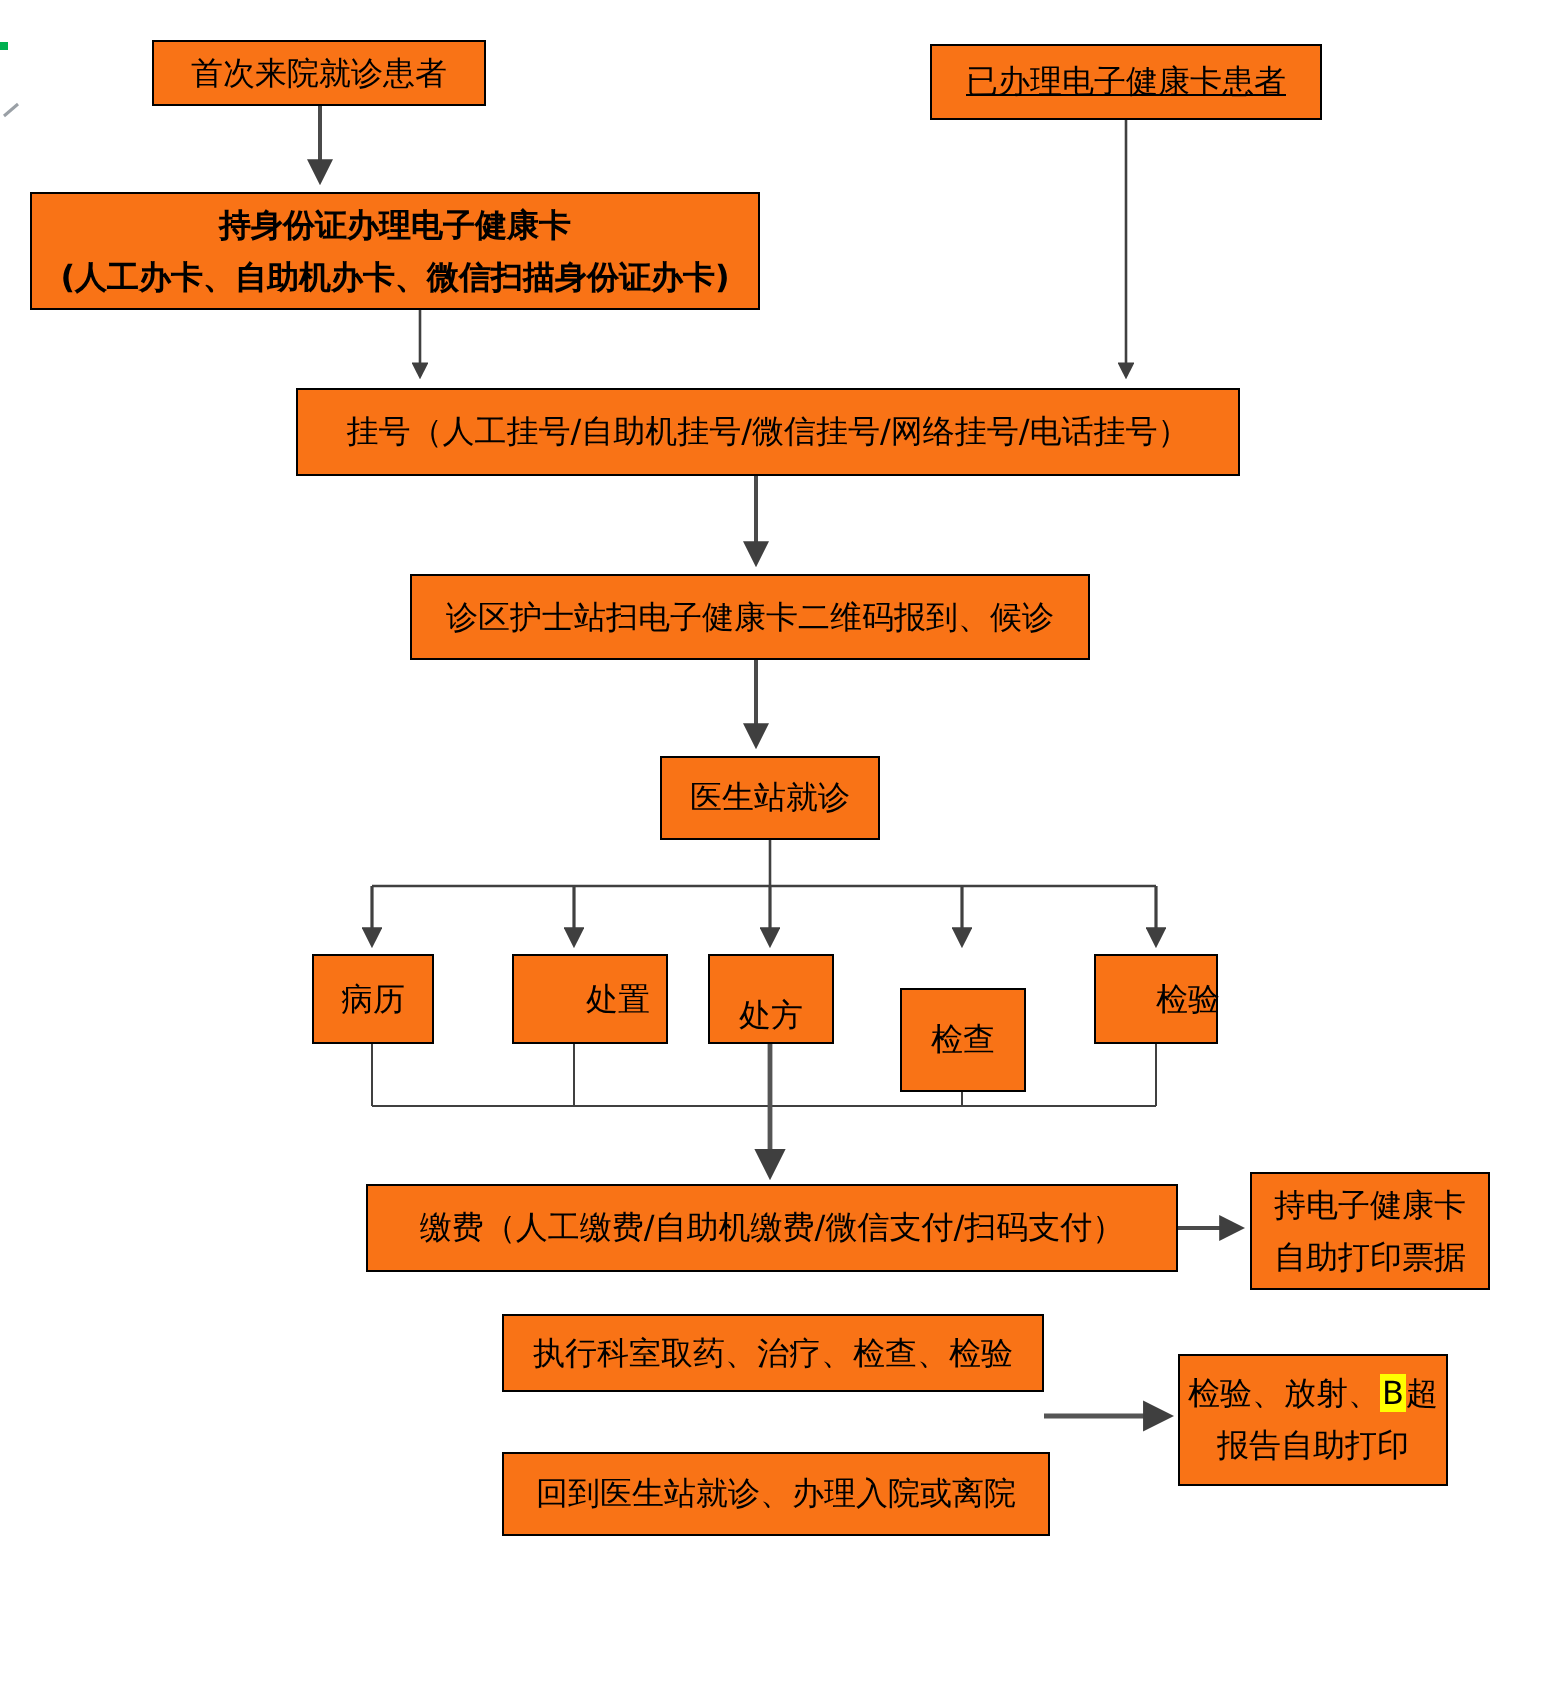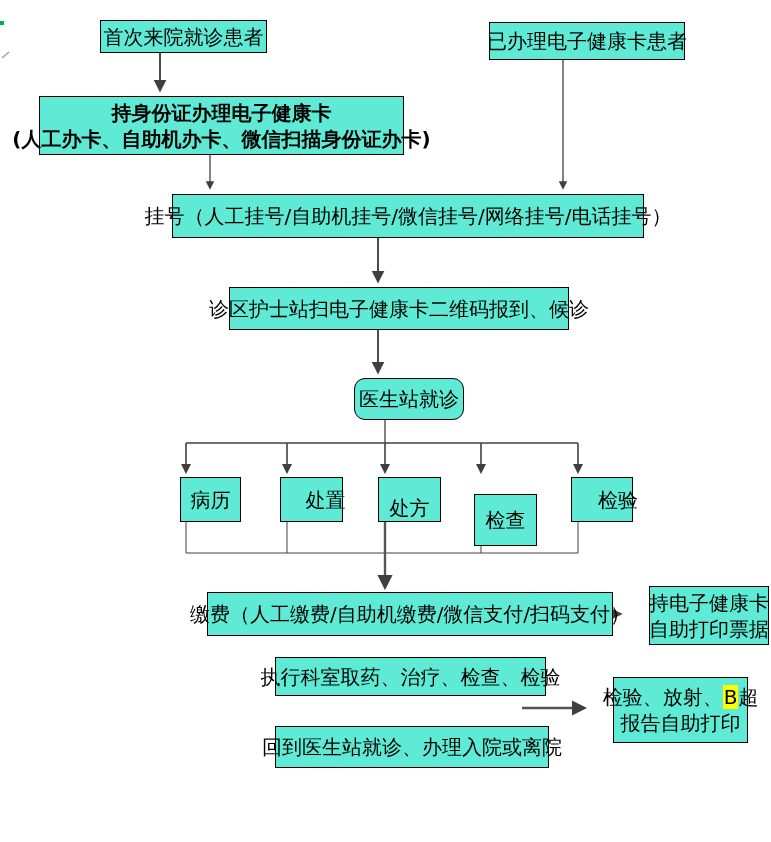--- a/index.html
+++ b/index.html
@@ -4,23 +4,23 @@
 <style>
   html,body { margin:0; padding:0; background:#ffffff; }
   #canvas {
     position:relative; width:771px; height:842px; background:#ffffff;
     outline:1px solid #cccccc; overflow:hidden;
     font-family:"DejaVu Sans","Liberation Sans",sans-serif;
     color:#000;
   }
   .box {
     position:absolute; box-sizing:border-box;
-    border:1px solid #000; background:#5eead4;
+    border:1px solid #000; background:#f97316;
     display:flex; flex-direction:column; align-items:center; justify-content:center;
-    font-size:20px; line-height:26px; text-align:center; white-space:nowrap;margin-left:24px;
+    font-size:16px; line-height:26px; text-align:center; white-space:nowrap;
   }
   .box .ln { display:block; }
   .hl { background:#ffff00; padding:0 1px; }
   svg.wires { position:absolute; left:0; top:0; pointer-events:none; }
 </style>
 </head>
 <body>
 
 <div id="canvas">
 
@@ -63,45 +63,45 @@
     <line x1="522" y1="708" x2="584" y2="708" stroke="#555555" stroke-width="2.4" marker-end="url(#arr)"></line>
 
     <rect x="0" y="21" width="4" height="4" fill="#00b050"></rect>
     <path d="M2,58 L9,52" stroke="#9aa0a6" stroke-width="1.5" fill="none"></path>
   </svg>
 
   <div class="box" style="left:76px; top:20px; width:167px; height:33px;">
     <span class="ln">首次来院就诊患者</span>
   </div>
 
-  <div class="box" style="left:465px; top:22px; width:196px; height:38px;">
+  <div class="box" style="left:465px; top:22px; width:196px; height:38px;text-decoration:underline;">
     <span class="ln">已办理电子健康卡患者</span>
   </div>
 
   <div class="box" style="left:15px; top:96px; width:365px; height:59px;font-weight:bold;">
     <span class="ln">持身份证办理电子健康卡</span>
     <span class="ln">(人工办卡、自助机办卡、微信扫描身份证办卡)</span>
   </div>
 
   <div class="box" style="left:148px; top:194px; width:472px; height:44px;">
     <span class="ln">挂号（人工挂号/自助机挂号/微信挂号/网络挂号/电话挂号）</span>
   </div>
 
   <div class="box" style="left:205px; top:287px; width:340px; height:43px;">
     <span class="ln">诊区护士站扫电子健康卡二维码报到、候诊</span>
   </div>
 
-  <div class="box" style="left:330px; top:378px; width:110px; height:42px;border-radius:11px;">
+  <div class="box" style="left:330px; top:378px; width:110px; height:42px;">
     <span class="ln">医生站就诊</span>
   </div>
 
   <div class="box" style="left:156px; top:477px; width:61px; height:45px;">
     <span class="ln">病历</span>
   </div>
-  <div class="box" style="left:256px; top:477px; width:63px; height:45px;padding-left:28px;">
+  <div class="box" style="left:256px; top:477px; width:78px; height:45px;padding-left:28px;">
     <span class="ln">处置</span>
   </div>
   <div class="box" style="left:354px; top:477px; width:63px; height:45px;justify-content:flex-end;">
     <span class="ln">处方</span>
   </div>
   <div class="box" style="left:450px; top:494px; width:63px; height:52px;">
     <span class="ln">检查</span>
   </div>
   <div class="box" style="left:547px; top:477px; width:62px; height:45px;padding-left:32px;">
     <span class="ln">检验</span>

